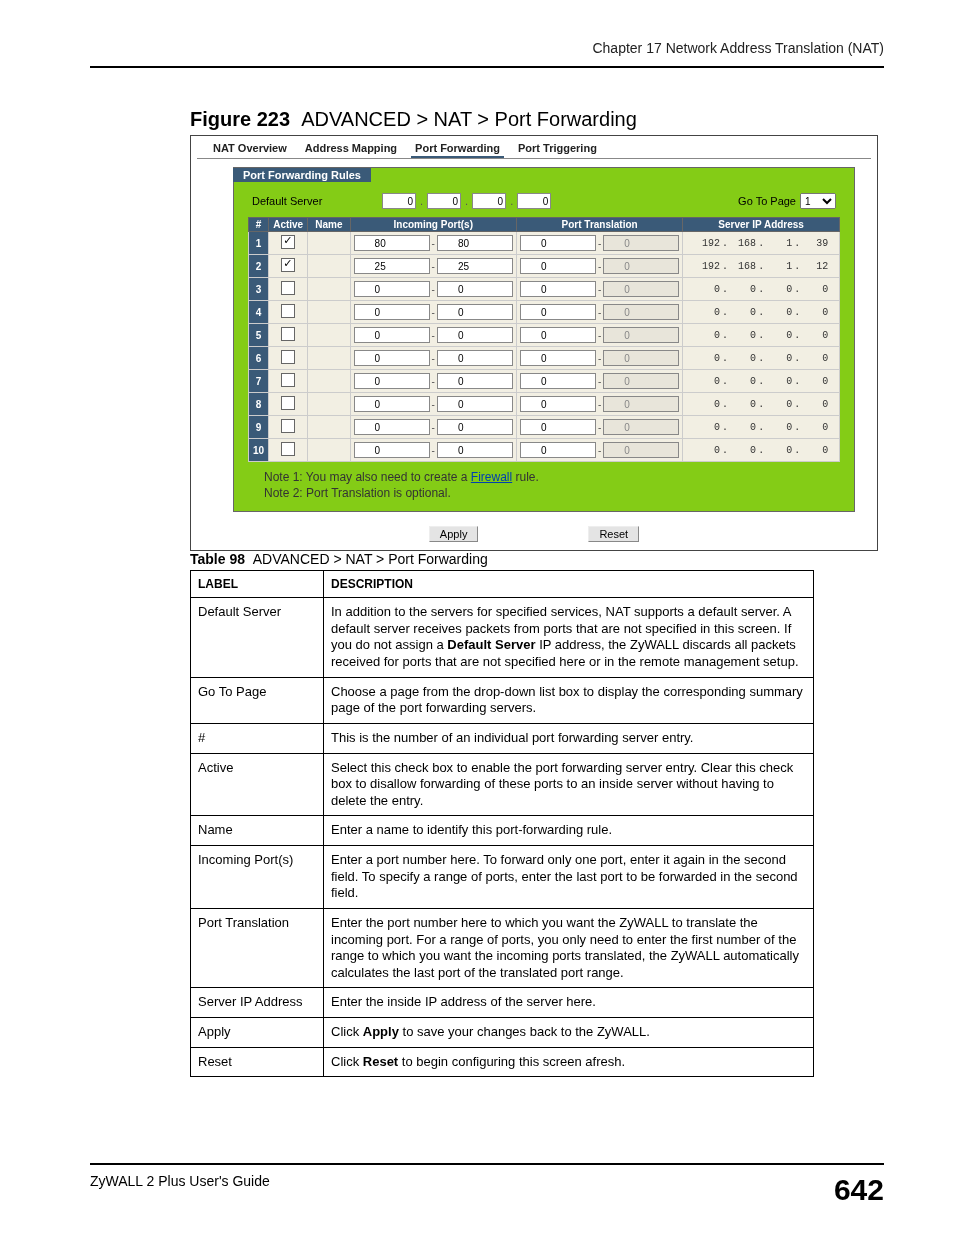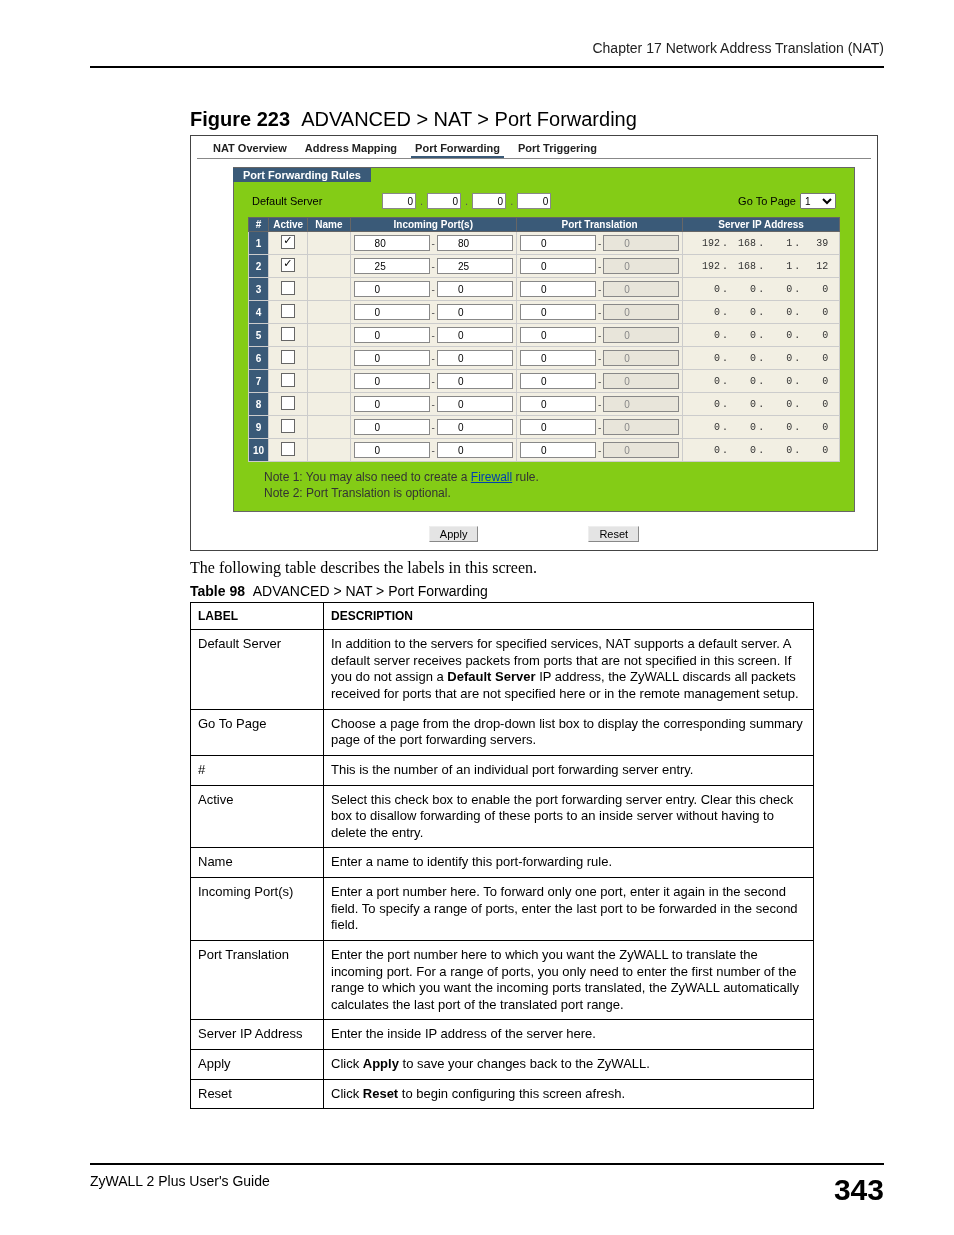--- a/index.html
+++ b/index.html
@@ -476,21 +476,20 @@
         </div>
       </div>
     </div>
 
     <div class="action-btns">
       <button>Apply</button>
       <button>Reset</button>
     </div>
   </div>
 
-  <div class="intro-text">The following table describes the labels in this screen.</div>
 
   <div class="table-caption">
     <b>Table 98</b>&nbsp;&nbsp;<span>ADVANCED &gt; NAT &gt; Port Forwarding</span>
   </div>
 
   <table class="desc">
     <thead>
       <tr>
         <th>LABEL</th>
         <th>DESCRIPTION</th>
@@ -535,16 +534,16 @@
         </tr>
         <tr>
           <td>Reset</td>
           <td><span>Click </span><b>Reset</b><span> to begin configuring this screen afresh.</span></td>
         </tr>
       </tbody>
   </table>
 
   <div class="footer">
     <span class="guide">ZyWALL 2 Plus User's Guide</span>
-    <span class="pagenum">343</span>
+    <span class="pagenum">642</span>
   </div>
 
 </div>
 
 </body></html>

